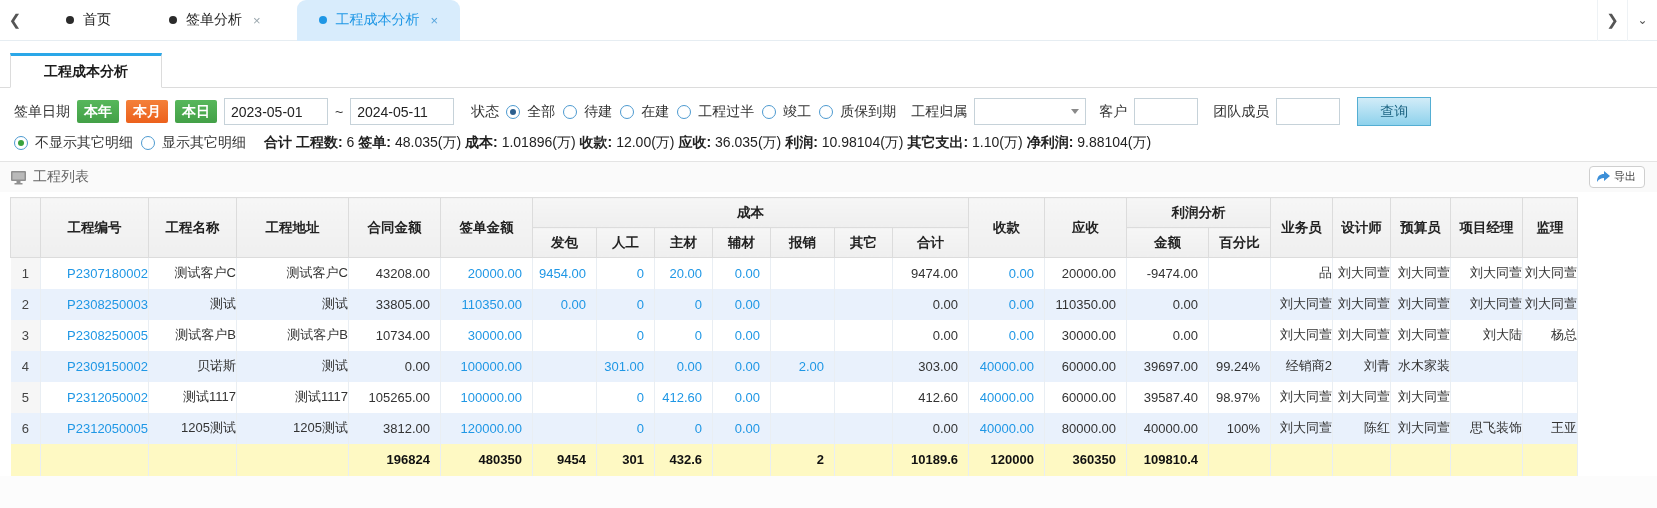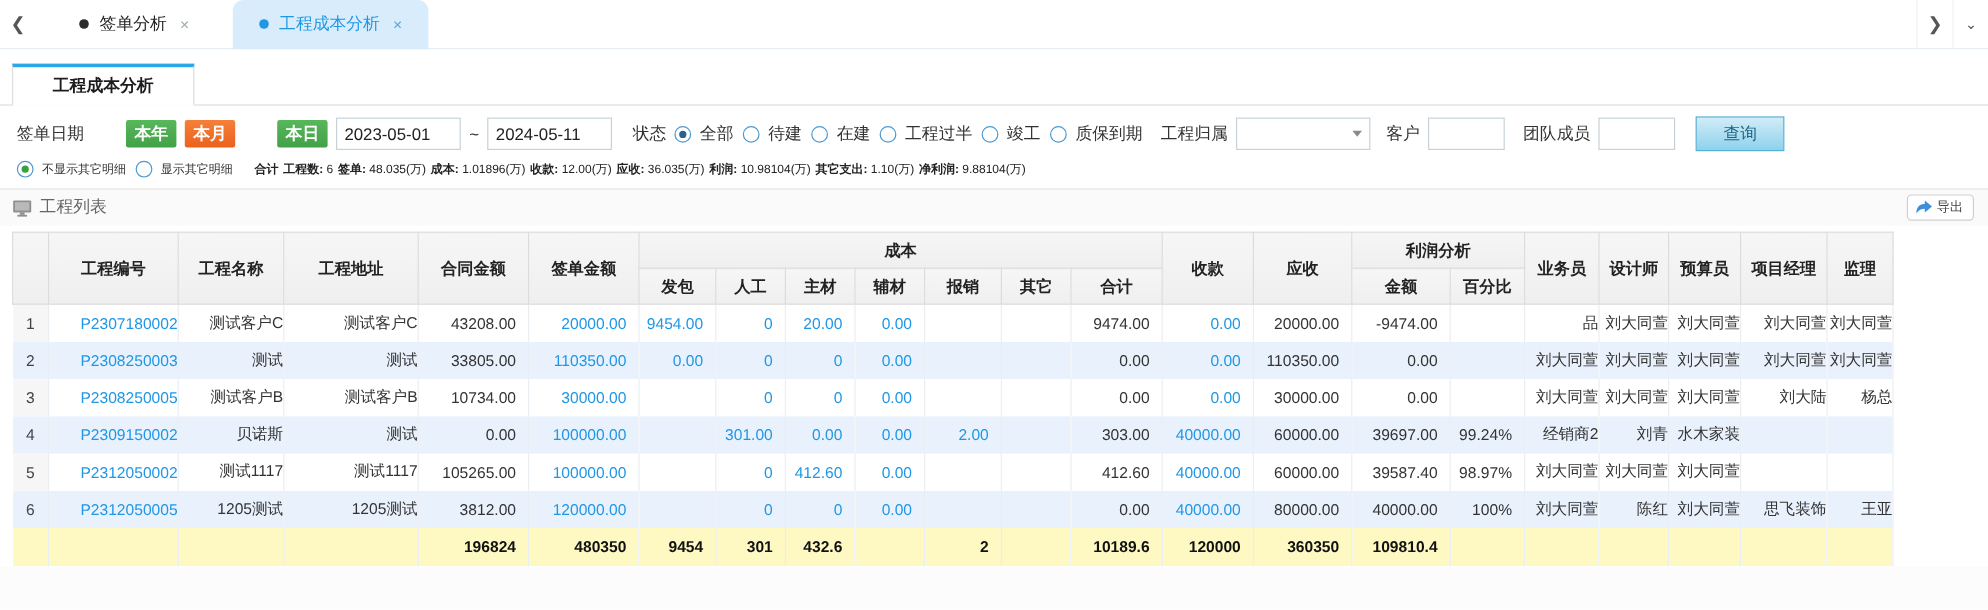--- a/index.html
+++ b/index.html
@@ -25,25 +25,25 @@
   
   .page-strip { height:47px; display:flex; align-items:flex-end; background:#fff;
     border-bottom:1px solid #dcdcdc; padding-left:10px; }
   .page-tab { width:152px; height:35px; background:#fff; border:1px solid #dcdcdc;
     border-bottom:1px solid #fff; border-top:3px solid #2aa7e8; margin-bottom:-1px;
     display:flex; align-items:center; justify-content:center;
     font-weight:bold; font-size:14px; color:#1c1c1c; }
 
   
   .frow1 { display:flex; align-items:center; padding:9px 0 5px 14px; font-size:14px; gap:7px; }
-  .frow2 { display:flex; align-items:center; padding:3px 0 9px 14px; font-size:10px; gap:6px; }
+  .frow2 { display:flex; align-items:center; padding:3px 0 9px 14px; font-size:14px; gap:6px; }
   .flabel { color:#333; white-space:nowrap; }
   .qbtn { color:#fff; font-weight:bold; font-size:14px; padding:4px 7px; border-radius:2px;
     cursor:pointer; line-height:1.1; }
-  .qbtn.green { background:linear-gradient(#57b75b,#43a047);margin-left:28px; }
+  .qbtn.green { background:linear-gradient(#57b75b,#43a047); }
   .qbtn.orange { background:linear-gradient(#f4803a,#ec611c); }
   .tinput { height:27px; border:1px solid #c6d2d9; font-size:14px; color:#222;
     padding:0 6px; background:#fff; }
   .date-in { width:104px; }
   .small-in { width:64px; }
   .selectbox { width:112px; height:27px; border:1px solid #c6d2d9; background:#fff;
     position:relative; cursor:pointer; }
   .selectbox .caret { position:absolute; right:6px; top:10px; width:0; height:0;
     border-left:4px solid transparent; border-right:4px solid transparent;
     border-top:5px solid #8a8a8a; }
@@ -85,20 +85,24 @@
   tr.totals td { font-weight:bold; color:#111; background:#fef9c3; height:32px; }
 
   .bottom-space { height:40px; background:#fcfcfc; }
 </style>
 </head>
 <body>
 
 <div class="tabbar">
   <div class="nav-btn">❮</div>
   <div class="wtabs">
+      <div class="wtab">
+        <span class="dot"></span>
+        <span>首页</span>
+      </div>
       <div class="wtab">
         <span class="dot"></span>
         <span>签单分析</span>
         <span class="x">×</span>
       </div>
       <div class="wtab active">
         <span class="dot"></span>
         <span>工程成本分析</span>
         <span class="x">×</span>
       </div>

